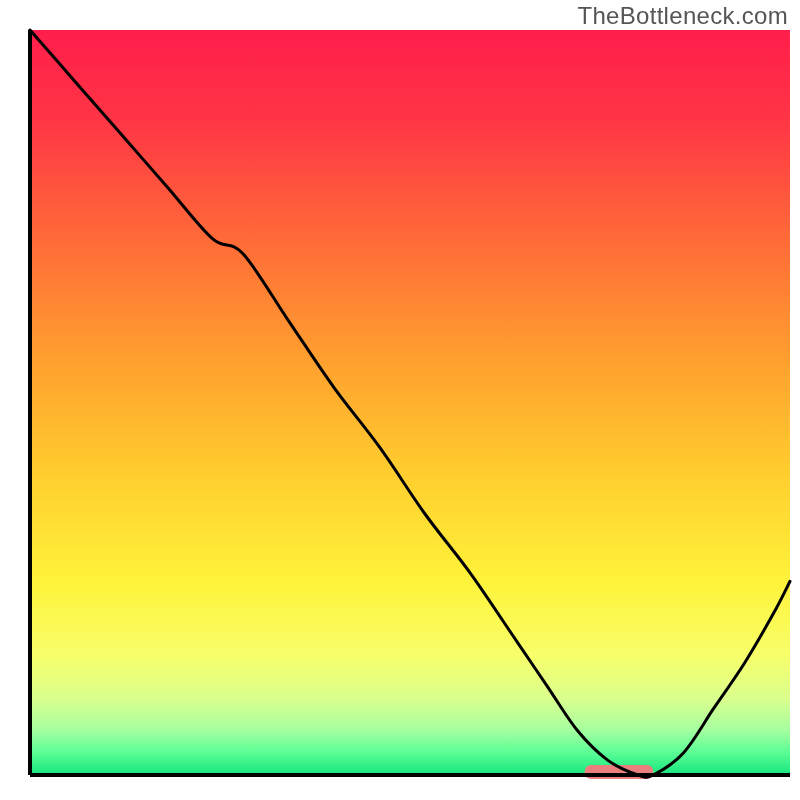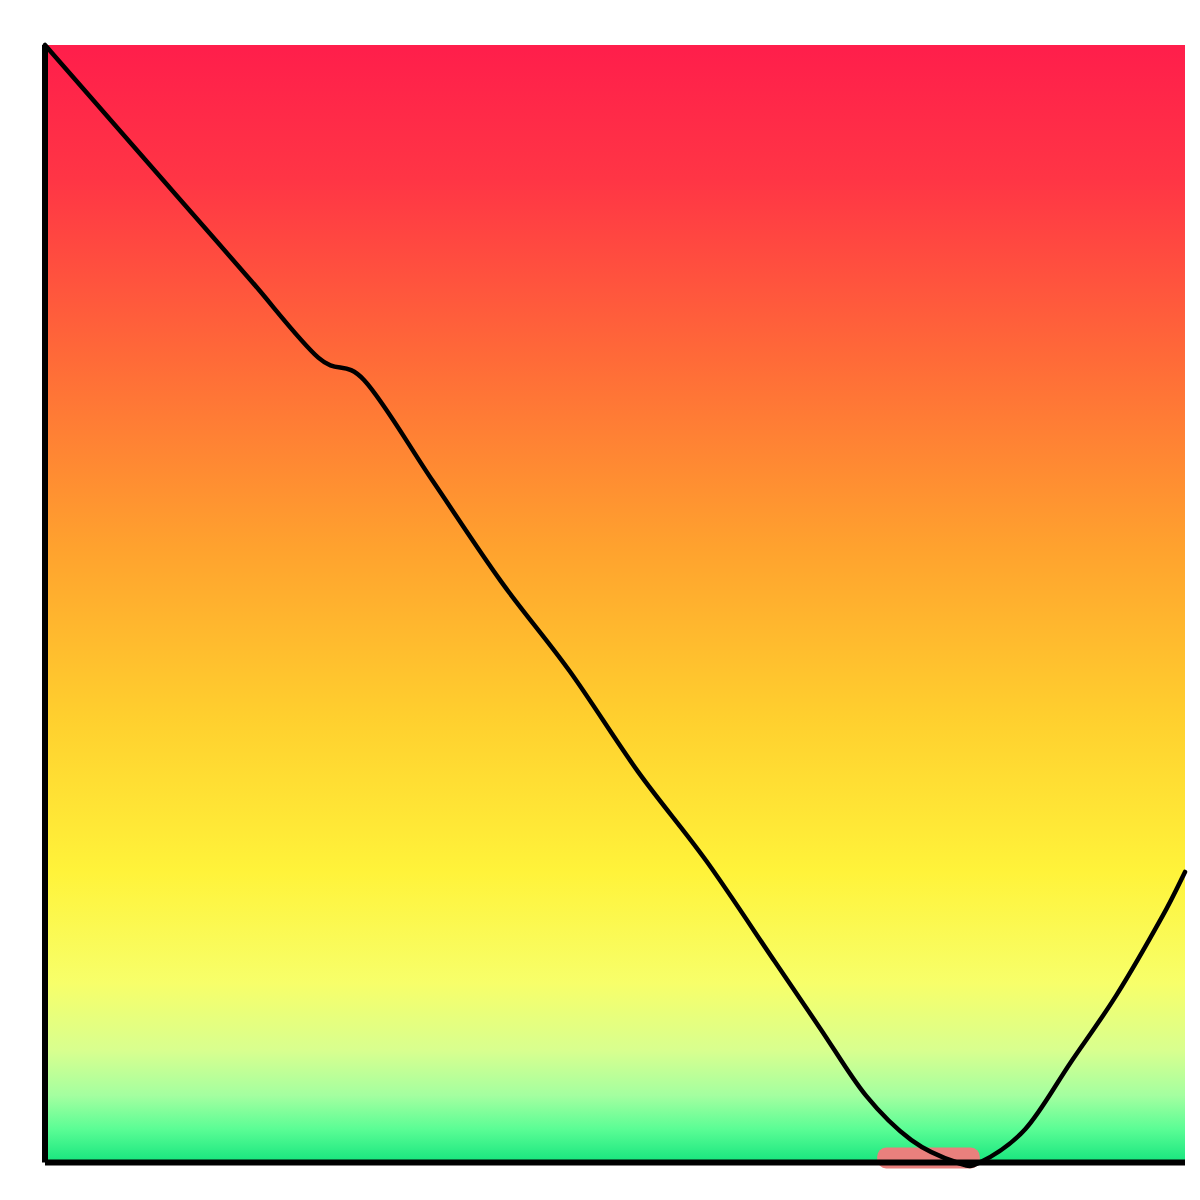--- a/index.html
+++ b/index.html
@@ -29,20 +29,21 @@
     position: absolute;
     top: 0;
     left: 0;
   }
 </style>
 </head>
 <body>
 
 <div class="frame">
 
+  <div class="watermark">TheBottleneck.com</div>
 
   <svg id="chart-svg" width="800" height="800" viewBox="0 0 800 800">
     <defs>
       <linearGradient id="bg-grad" x1="0" y1="0" x2="0" y2="1">
           <stop offset="0%" stop-color="#ff1e4b"></stop>
           <stop offset="12%" stop-color="#ff3545"></stop>
           <stop offset="28.000000000000004%" stop-color="#ff6a38"></stop>
           <stop offset="45%" stop-color="#ffa22e"></stop>
           <stop offset="60%" stop-color="#ffcf2e"></stop>
           <stop offset="74%" stop-color="#fff33a"></stop>

